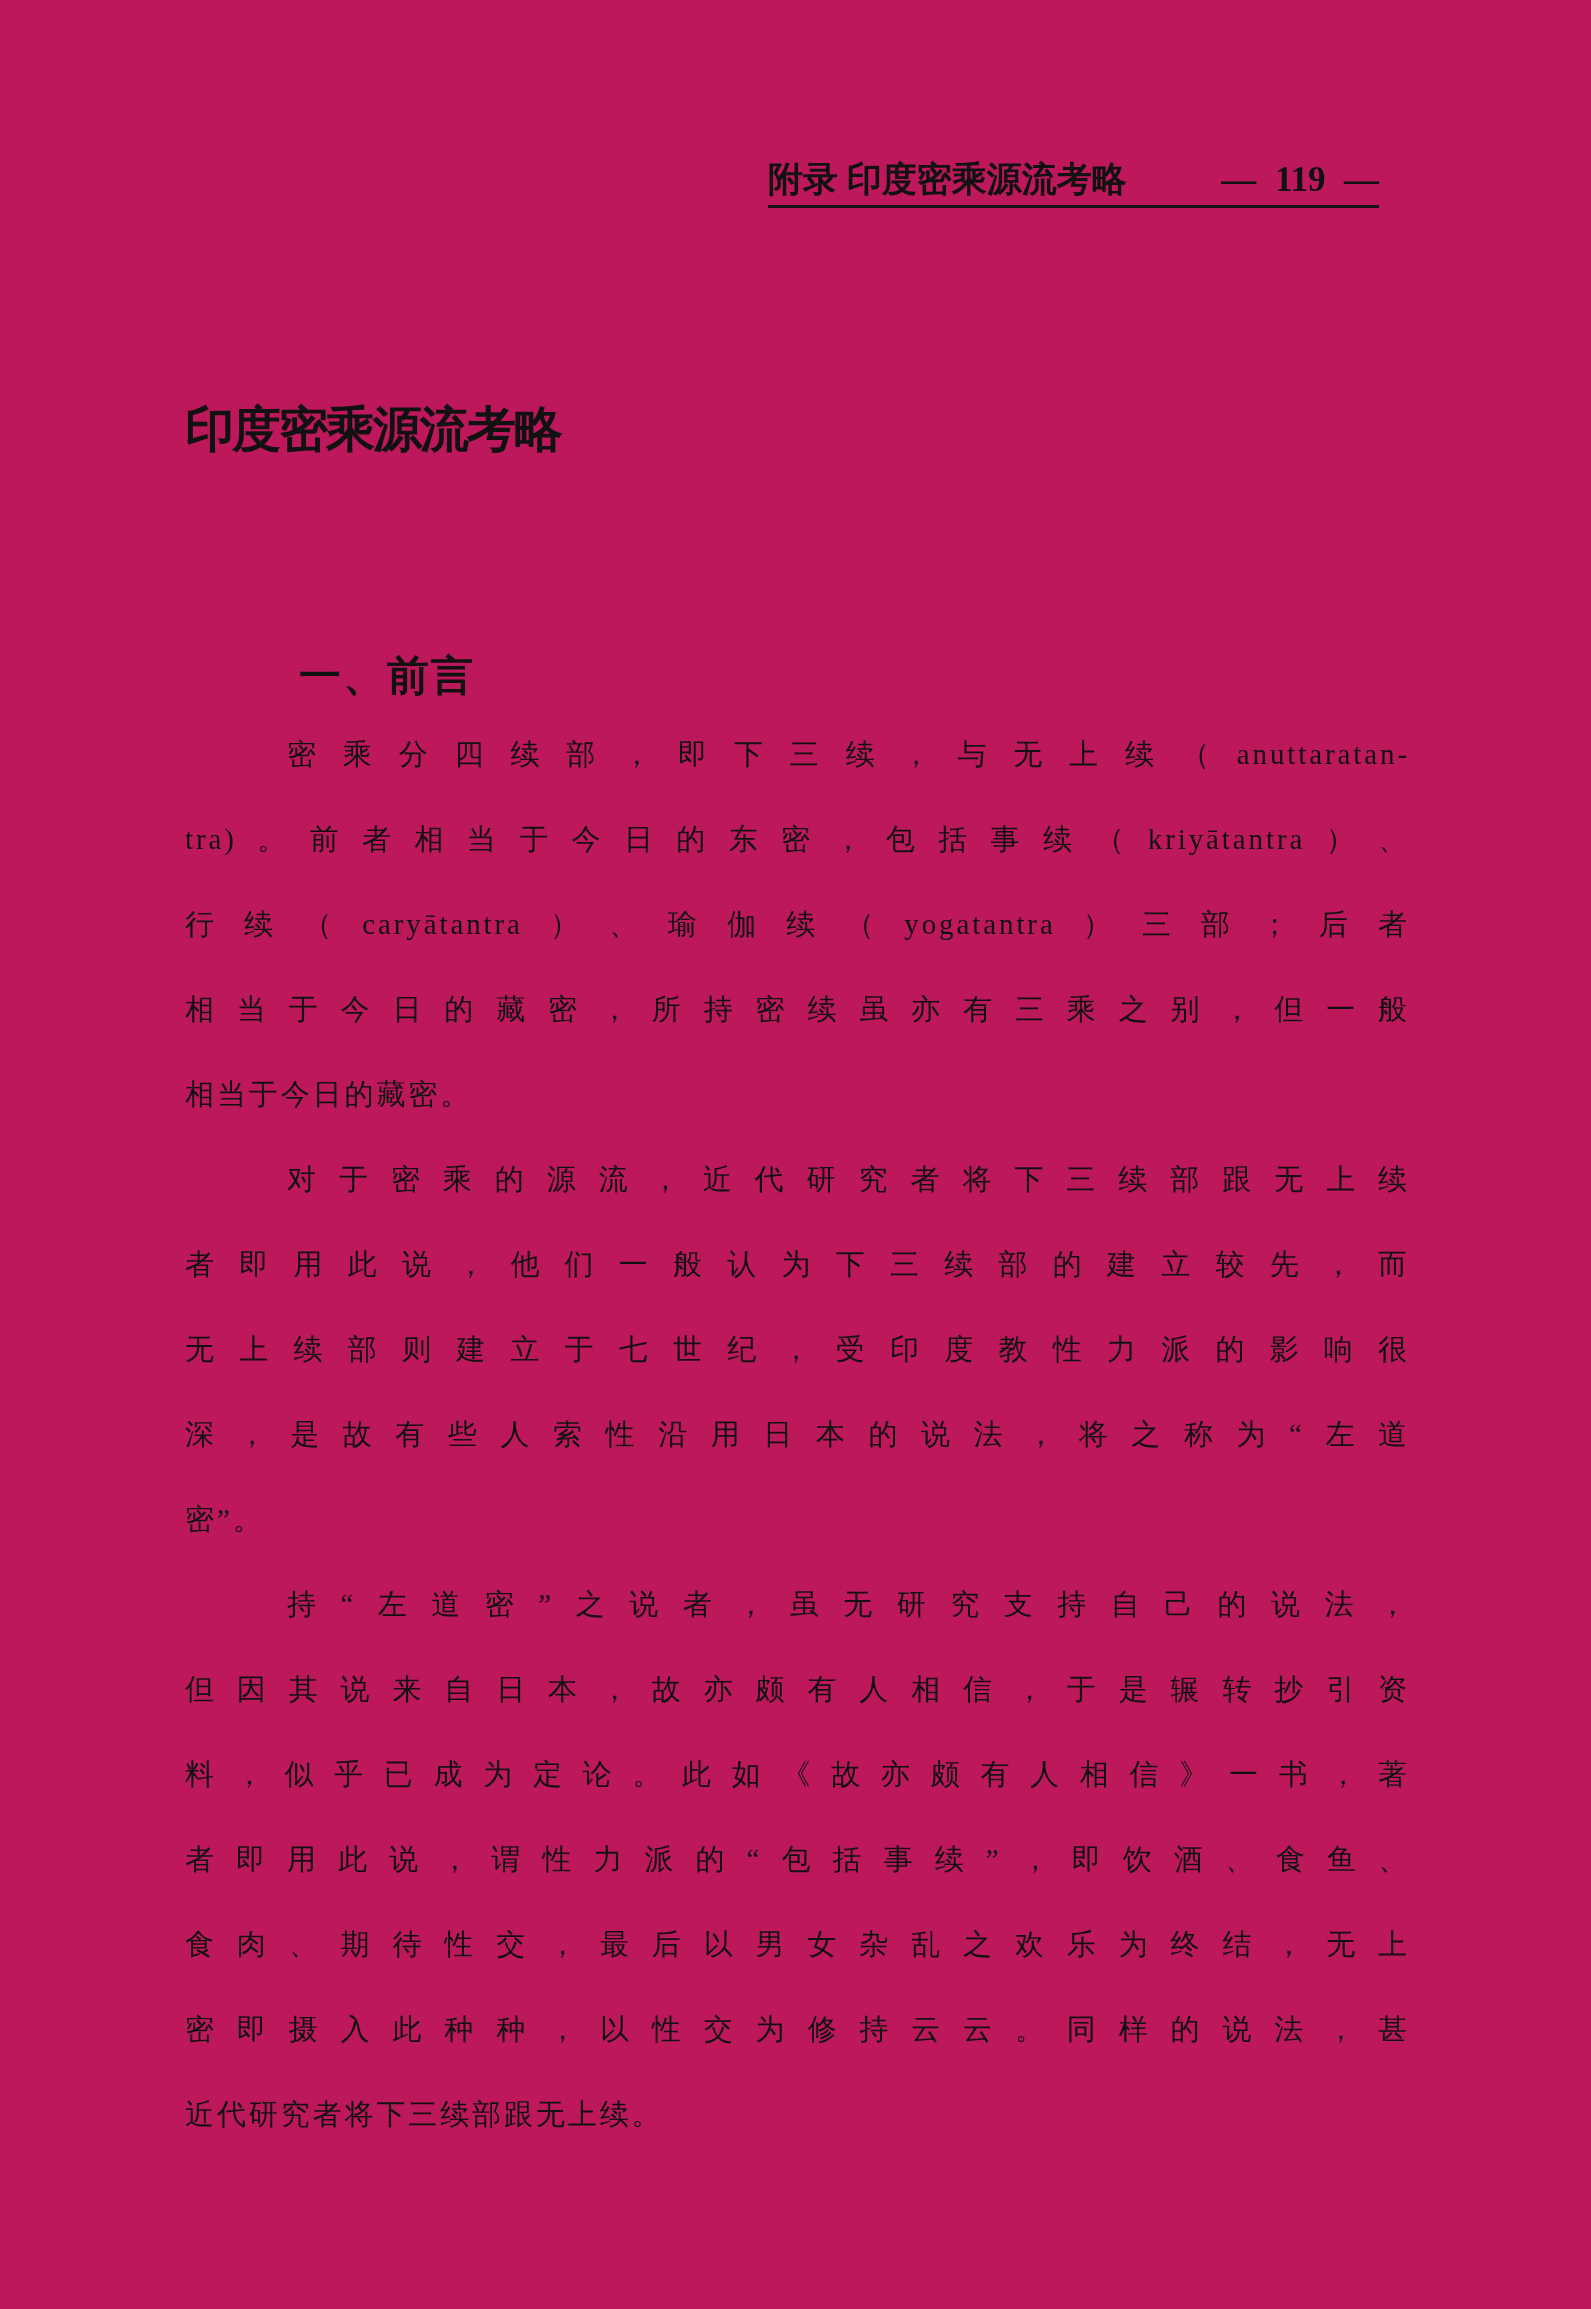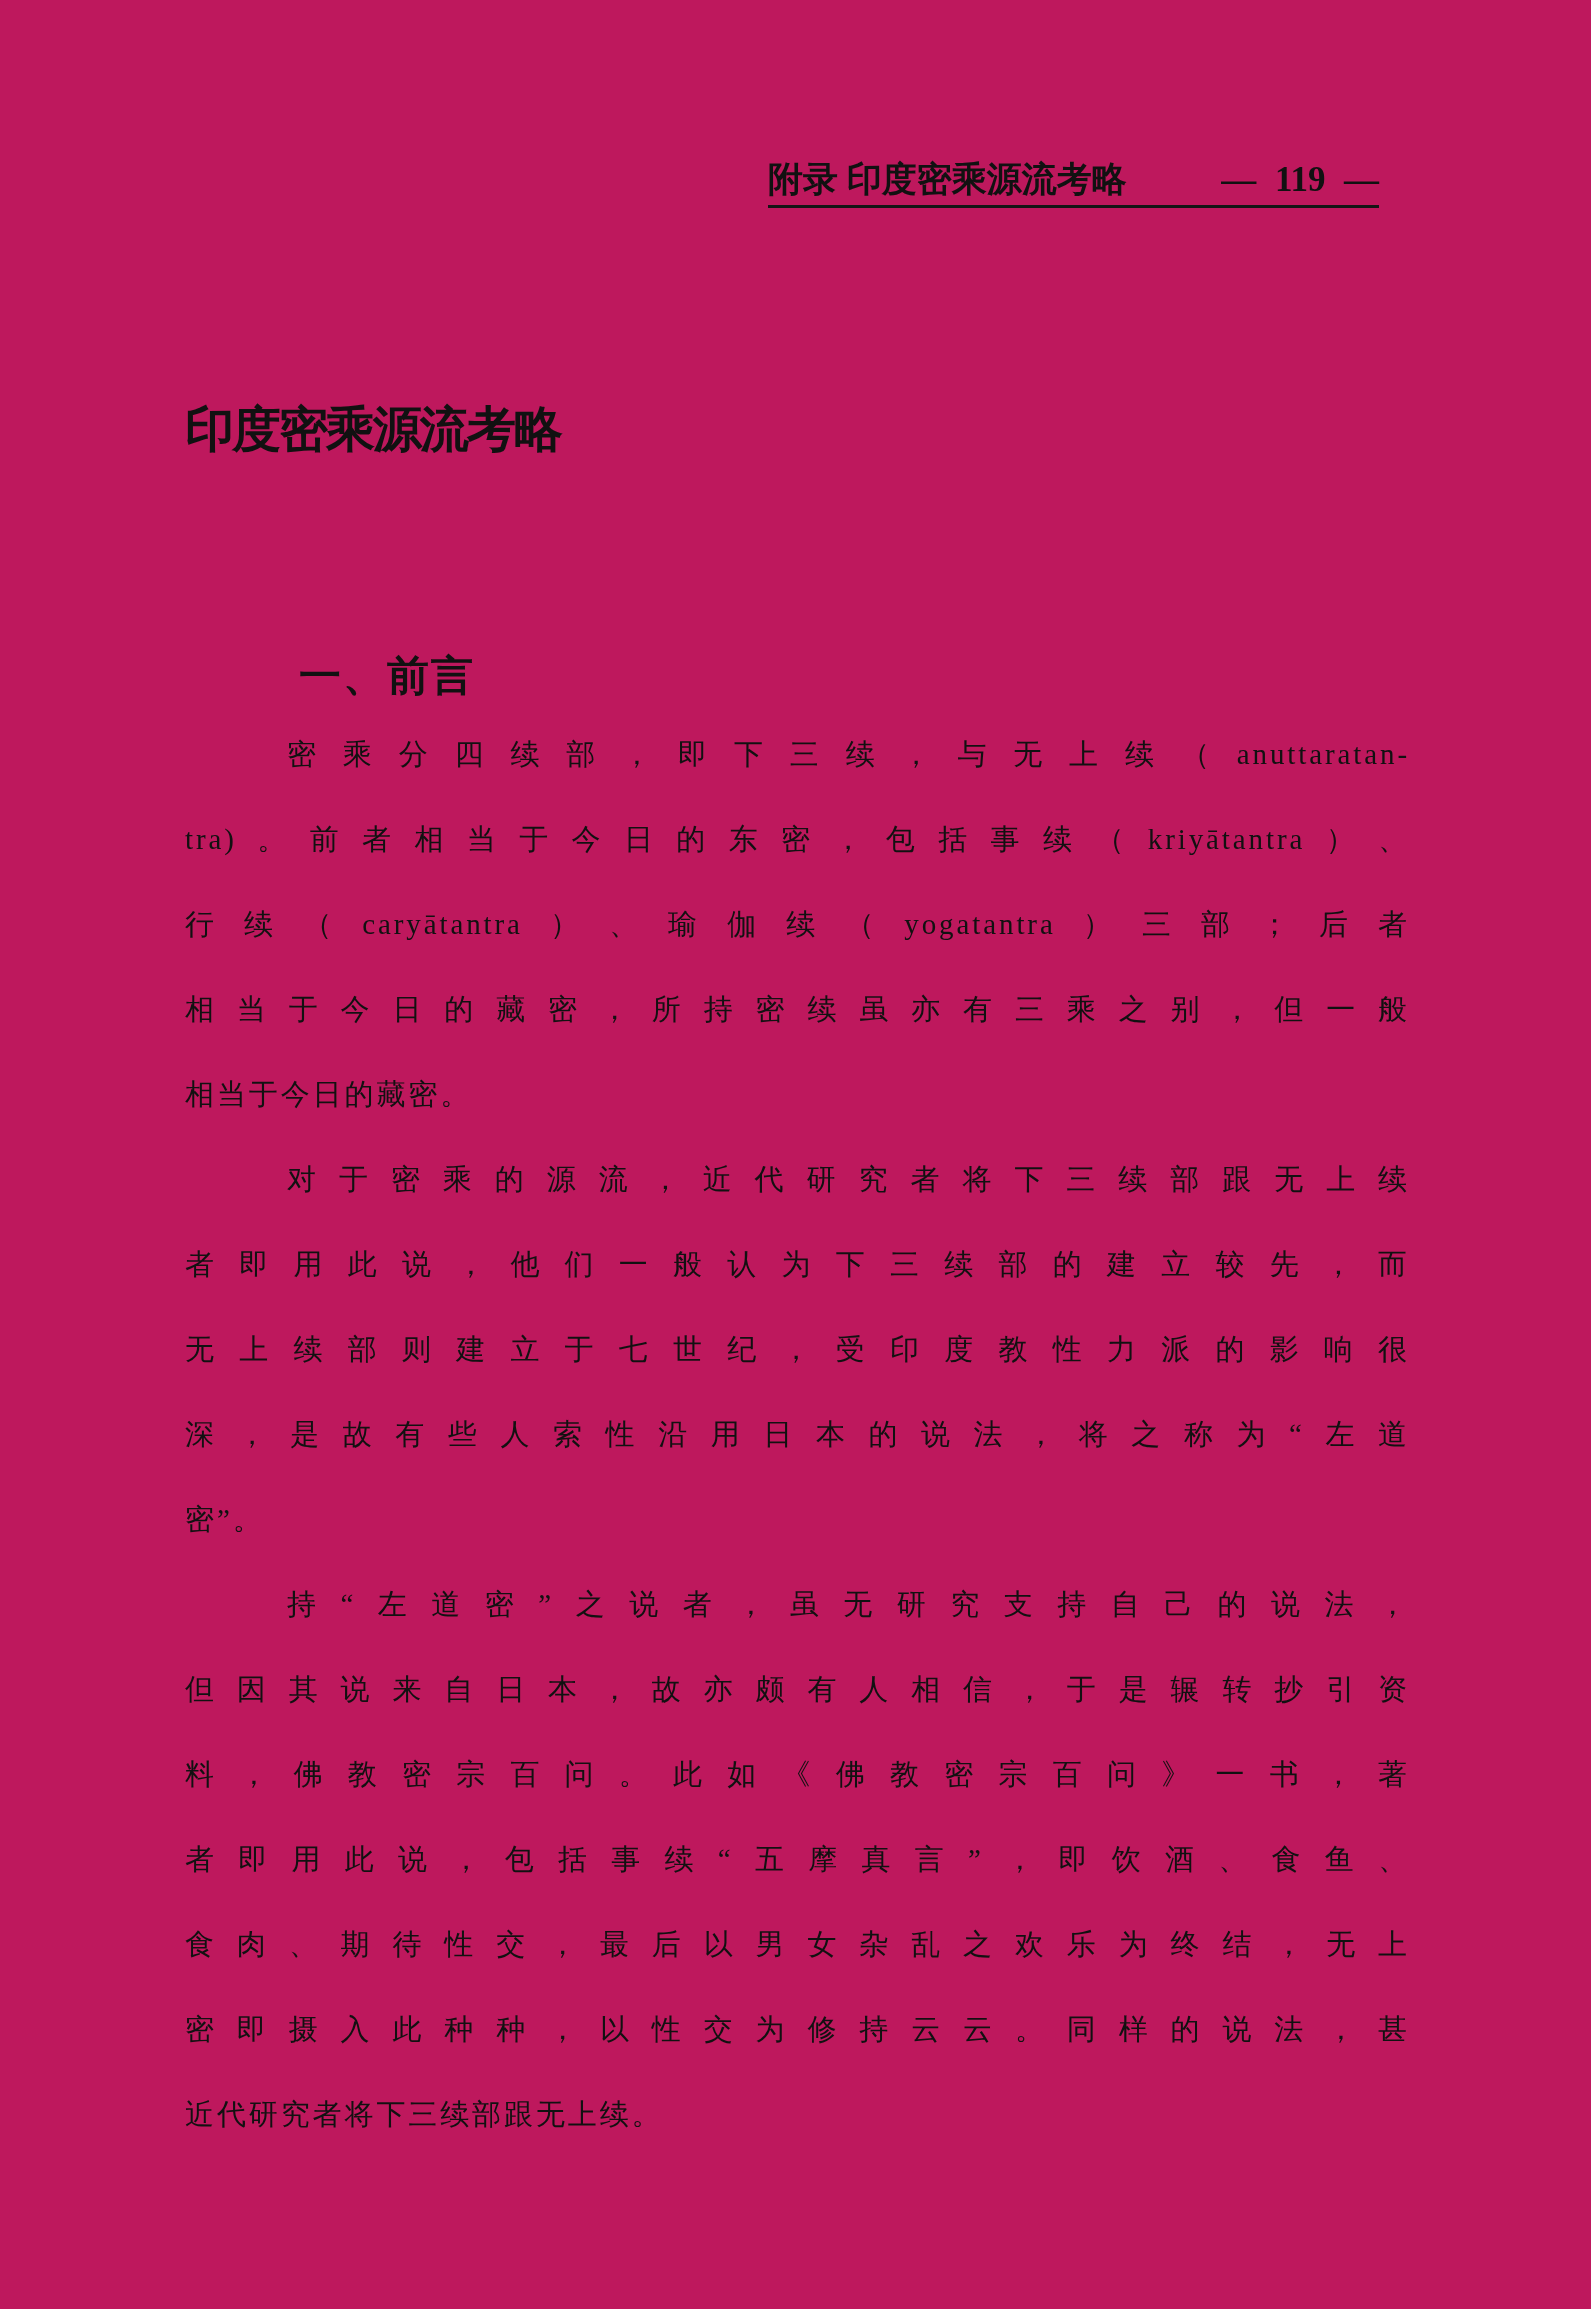--- a/index.html
+++ b/index.html
@@ -112,22 +112,22 @@
       <span class="line first">对于密乘的源流，近代研究者将下三续部跟无上续</span>
       <span class="line">者即用此说，他们一般认为下三续部的建立较先，而</span>
       <span class="line">无上续部则建立于七世纪，受印度教性力派的影响很</span>
       <span class="line">深，是故有些人索性沿用日本的说法，将之称为“左道</span>
       <span class="line plast">密”。</span>
     </p>
 
     <p class="paragraph">
       <span class="line first">持“左道密”之说者，虽无研究支持自己的说法，</span>
       <span class="line">但因其说来自日本，故亦颇有人相信，于是辗转抄引资</span>
-      <span class="line">料，佛教密宗百问。此如《佛教密宗百问》一书，著</span>
-      <span class="line">者即用此说，包括事续“五摩真言”，即饮酒、食鱼、</span>
+      <span class="line">料，似乎已成为定论。此如《故亦颇有人相信》一书，著</span>
+      <span class="line">者即用此说，谓性力派的“包括事续”，即饮酒、食鱼、</span>
       <span class="line">食肉、期待性交，最后以男女杂乱之欢乐为终结，无上</span>
       <span class="line">密即摄入此种种，以性交为修持云云。同样的说法，甚</span>
       <span class="line plast">近代研究者将下三续部跟无上续。</span>
     </p>
 
   </div>
 </div>
 
 
 </body></html>

